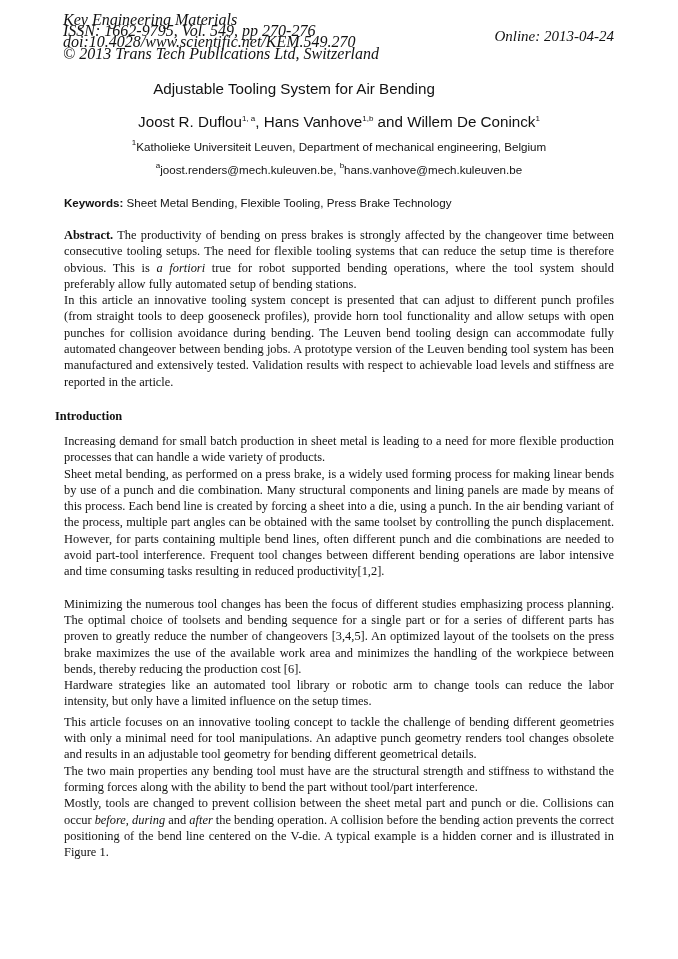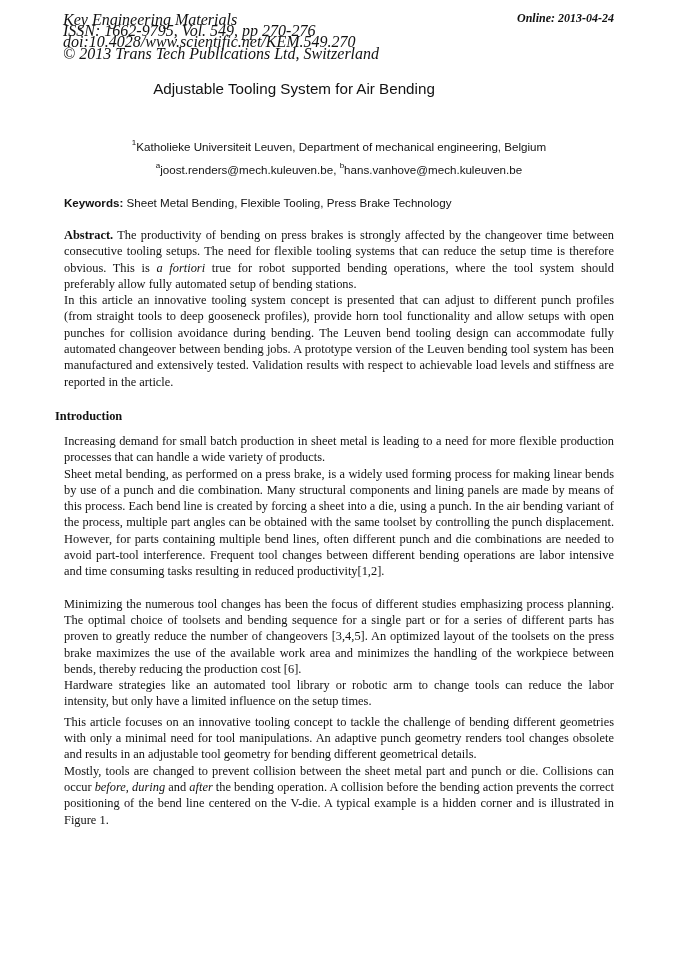--- a/index.html
+++ b/index.html
@@ -1,20 +1,20 @@
 <!DOCTYPE html>
 <html><head>
 <meta charset="utf-8">
 <style>
   html, body { margin: 0; padding: 0; background: #ffffff; }
   body { width: 678px; height: 959px; position: relative; overflow: hidden; color: #111; }
   .page { position: absolute; left: 0; top: 0; width: 678px; height: 959px; }
   .hdr-left { position: absolute; left: 63px; top: 14px; font-family: "Liberation Serif", serif; font-style: italic; font-size: 16px; line-height: 11.2px; }
   .hdr-left div { white-space: nowrap; }
-  .hdr-right { position: absolute; right: 64px; top: 13px; font-family: "Liberation Serif", serif; font-style: italic; font-size: 12px; line-height: 11.2px; font-weight: bold; }
+  .hdr-right { position: absolute; right: 64px; top: 31px; font-family: "Liberation Serif", serif; font-style: italic; font-size: 15px; line-height: 11.2px; }
   .title { position: absolute; left: 0; width: 588px; top: 80px; text-align: center; font-family: "Liberation Sans", sans-serif; font-weight: normal; font-size: 15.2px; }
   .authors { position: absolute; left: 0; width: 678px; top: 113px; text-align: center; font-family: "Liberation Sans", sans-serif; font-size: 15.2px; }
   .authors sup, .affil sup, .emails sup { font-size: 8px; vertical-align: 6px; }
   .affil { position: absolute; left: 0; width: 678px; top: 138px; text-align: center; font-family: "Liberation Sans", sans-serif; font-size: 11.6px; }
   .emails { position: absolute; left: 0; width: 678px; top: 161px; text-align: center; font-family: "Liberation Sans", sans-serif; font-size: 11.6px; }
   .keywords { position: absolute; left: 64px; top: 196px; font-family: "Liberation Sans", sans-serif; font-size: 11.6px; }
   .keywords b { font-weight: bold; }
   .body-block { position: absolute; left: 64px; width: 550px; font-family: "Liberation Serif", serif; font-size: 12.4px; line-height: 16.3px; text-align: justify; }
   .body-block p { margin: 0; }
   .body-block .gap { height: 16px; }
@@ -31,20 +31,23 @@
   <div class="hdr-left">
     <div>Key Engineering Materials</div>
     <div>ISSN: 1662-9795, Vol. 549, pp 270-276</div>
     <div>doi:10.4028/www.scientific.net/KEM.549.270</div>
     <div>© 2013 Trans Tech Publications Ltd, Switzerland</div>
   </div>
   <div class="hdr-right">Online: 2013-04-24</div>
 
   <div class="title">Adjustable Tooling System for Air Bending</div>
 
+  <div class="authors">
+    <span>Joost R. Duflou</span><sup>1, a</sup><span>, </span><span>Hans Vanhove</span><sup>1,b</sup><span> and </span><span>Willem De Coninck</span><sup>1</sup>
+  </div>
 
   <div class="affil">
     <sup>1</sup><span>Katholieke Universiteit Leuven, Department of mechanical engineering, Belgium</span>
   </div>
 
   <div class="emails">
     <sup>a</sup><span>joost.renders@mech.kuleuven.be</span><span>, </span><sup>b</sup><span>hans.vanhove@mech.kuleuven.be</span>
   </div>
 
   <div class="keywords">
@@ -59,16 +62,17 @@
   <div class="section-h">Introduction</div>
 
   <div class="body-block intro">
     <p>Increasing demand for small batch production in sheet metal is leading to a need for more flexible production processes that can handle a wide variety of products.</p>
     <p>Sheet metal bending, as performed on a press brake, is a widely used forming process for making linear bends by use of a punch and die combination. Many structural components and lining panels are made by means of this process. Each bend line is created by forcing a sheet into a die, using a punch. In the air bending variant of the process, multiple part angles can be obtained with the same toolset by controlling the punch displacement.  However, for parts containing multiple bend lines, often different punch and die combinations are needed to avoid part-tool interference. Frequent tool changes between different bending operations are labor intensive and time consuming tasks resulting in reduced productivity[1,2].</p>
     <div class="gap"></div>
     <p>Minimizing the numerous tool changes has been the focus of different studies emphasizing process planning. The optimal choice of toolsets and bending sequence for a single part or for a series of different parts has proven to greatly reduce the number of changeovers [3,4,5]. An optimized layout of the toolsets on the press brake maximizes the use of the available work area and minimizes the handling of the workpiece between bends, thereby reducing the production cost [6].</p>
     <p>Hardware strategies like an automated tool library or robotic arm to change tools can reduce the labor intensity, but only have a limited influence on the setup times.</p>
     <div class="smallgap"></div>
     <p>This article focuses on an innovative tooling concept to tackle the challenge of bending different geometries with only a minimal need for tool manipulations. An adaptive punch geometry renders tool changes obsolete and results in an adjustable tool geometry for bending different geometrical details.</p>
+    <p>The two main properties any bending tool must have are the structural strength and stiffness to withstand the forming forces along with the ability to bend the part without tool/part interference.</p>
     <p><span>Mostly, tools are changed to prevent collision between the sheet metal part and punch or die. Collisions can occur </span><i>before</i><span>, </span><i>during</i><span> and </span><i>after</i><span> the bending operation. A collision before the bending action prevents the correct positioning of the bend line centered on the V-die. A typical example is a hidden corner and is illustrated in Figure 1.</span></p>
   </div>
 
 </div>
 
 </body></html>

